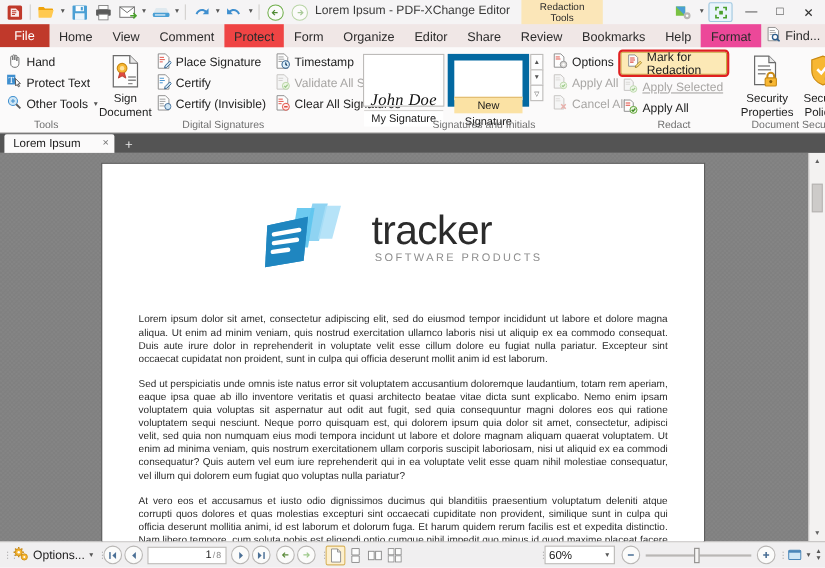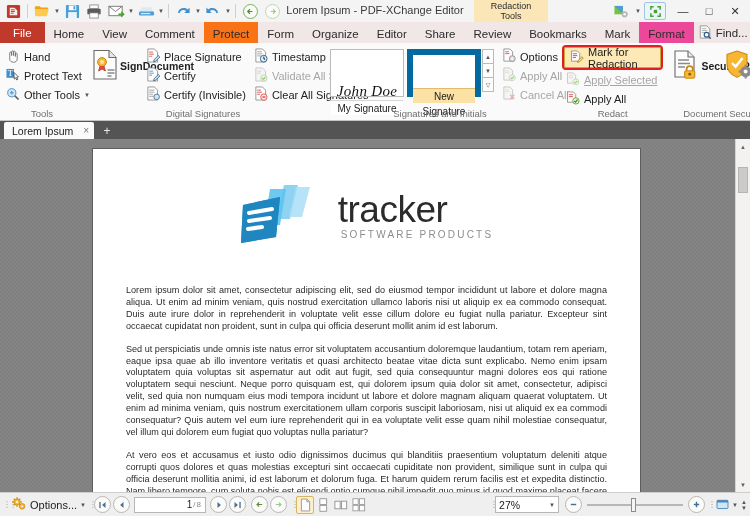--- a/index.html
+++ b/index.html
@@ -40,21 +40,21 @@
   
   .menubar {
     height:21px; background:#f0e7e6; display:flex; align-items:stretch;
     font-size:11.5px; position:relative; flex:0 0 21px;
   }
   .menu-file {
     background:#c0392b; color:#fff; padding:0 13px; display:flex; align-items:center;
     font-size:11.5px;
   }
   .menu-item { padding:12px 9px; display:flex; align-items:center; color:#2b2b2b; }
-  .menu-item.active { background:#f97316; color:#2b2b2b; }
+  .menu-item.active { background:#ef4444; color:#2b2b2b; }
   .menu-item.ctx { background:#ec4899; color:#2b2b2b; }
   .menu-right { margin-left:auto; display:flex; align-items:center; padding-right:4px; gap:2px; }
   .menu-right .mr { display:flex; align-items:center; gap:3px; padding:0 4px; color:#2b2b2b; }
   .redaction-tab {
     position:absolute; top:-22px; left:474px; width:74px; height:22px;
     background:#fbe6b8; color:#2b2b2b; font-size:9px; line-height:10px;
     text-align:center; padding-top:1px;
   }
 
   
@@ -70,22 +70,22 @@
   .rsep { width:1px; background:#ddd9d8; margin:3px 1px 14px 1px; }
 
   .vitem {
     display:flex; align-items:center; gap:4px; height:19px; padding:0 4px 0 2px;
     white-space:nowrap; font-size:11px; color:#222;
   }
   .vitem.disabled { color:#a8a6a4; }
   .vcol { display:flex; flex-direction:column; justify-content:flex-start; }
 
   .bigbtn {
-    display:flex; flex-direction:row; align-items:center; justify-content:flex-start;
-    width:52px; padding-top:2px; font-size:10.5px; color:#222; line-height:11px; text-align:center;font-weight:bold;
+    display:flex; flex-direction:column; align-items:center; justify-content:flex-start;
+    width:52px; padding-top:2px; font-size:10.5px; color:#222; line-height:11px; text-align:center;
   }
   .bigbtn .lbl { margin-top:1px; }
 
   .ico { flex:0 0 auto; display:inline-block; }
 
   
   .siggal { display:flex; align-items:flex-start; padding:2px 2px 0 4px; }
   .sigcard { width:74px; height:48px; border:1px solid #bdbbb9; background:#fff;
              display:flex; flex-direction:column; }
   .sigcard .face { flex:1; display:flex; align-items:center; justify-content:center;margin-top:33px; }
@@ -104,21 +104,21 @@
     display:flex; align-items:center; gap:4px; height:21px; padding:0 5px;
     background:#fce9b6; border:1px solid #c9a63f; border-radius:2px; font-size:11px;
     outline:2px solid #e02020; outline-offset:0px;
   }
 
   
   .doctabs {
     flex:0 0 18px; background:#545454; display:flex; align-items:flex-end; padding-left:4px;
   }
   .dtab {
-    height:17px; background:#fbfafa; display:flex; align-items:center; gap:10px;
+    height:17px; background:#fbfafa; display:flex; align-items:center; gap:20px;
     padding:0 5px 0 8px; font-size:10.5px; color:#1a1a1a;
     border-top-left-radius:2px; border-top-right-radius:2px;
   }
   .dtab .x { font-size:10px; color:#777; }
   .dtab-add { width:20px; height:15px; display:flex; align-items:center; justify-content:center;
               color:#e8e8e8; font-size:12px; margin-left:3px; margin-bottom:1px; }
 
   
   .docarea { flex:1 1 auto; display:flex; position:relative; background:#808080;
              background-image:
@@ -307,21 +307,21 @@
     <div class="menu-item">Home</div>
     <div class="menu-item">View</div>
     <div class="menu-item">Comment</div>
     <div class="menu-item active">Protect</div>
     <div class="menu-item">Form</div>
     <div class="menu-item">Organize</div>
     <div class="menu-item">Editor</div>
     <div class="menu-item">Share</div>
     <div class="menu-item">Review</div>
     <div class="menu-item">Bookmarks</div>
-    <div class="menu-item">Mark</div>
+    <div class="menu-item">Help</div>
     <div class="menu-item ctx">Format</div>
 
     <div class="menu-right">
       <div class="mr">
         <span class="ico">
           <svg width="15" height="14" viewBox="0 0 16 15">
               <path d="M2.4 1h7l3.2 3.2V14H2.4z" fill="#fdfdfd" stroke="#8a8a8a" stroke-width=".9"></path>
               <path d="M4 4h5M4 6h6M4 8h4" stroke="#9a9a9a" stroke-width=".8"></path>
               <circle cx="9.2" cy="10.4" r="2.6" fill="none" stroke="#2f5e8c" stroke-width="1.3"></circle>
               <path d="M11.2 12.4l2.4 2.2" stroke="#2f5e8c" stroke-width="1.5"></path>
@@ -727,21 +727,21 @@
           <rect x="1" y="0.8" width="5.6" height="6" fill="#fdfdfd" stroke="#8a8a8a" stroke-width=".8"></rect>
           <rect x="8" y="0.8" width="5.6" height="6" fill="#fdfdfd" stroke="#8a8a8a" stroke-width=".8"></rect>
           <rect x="1" y="7.8" width="5.6" height="6" fill="#fdfdfd" stroke="#8a8a8a" stroke-width=".8"></rect>
           <rect x="8" y="7.8" width="5.6" height="6" fill="#fdfdfd" stroke="#8a8a8a" stroke-width=".8"></rect>
         </svg>
     </div>
 
     <div class="sb-right">
       <div class="grip">⋮⋮</div>
       <div class="zoombox">
-        <span class="lab">27%</span>
+        <span class="lab">60%</span>
         <span class="dn">▼</span>
       </div>
       <div class="slider" style="margin-left:6px;">
         <div class="rbtn">
           <svg width="9" height="9" viewBox="0 0 10 10">
               <path d="M2 5h6" stroke="#4a6f95" stroke-width="1.6"></path>
             </svg>
         </div>
         <div class="strack" style="margin:0 5px;">
           <div class="sthumb"></div>

